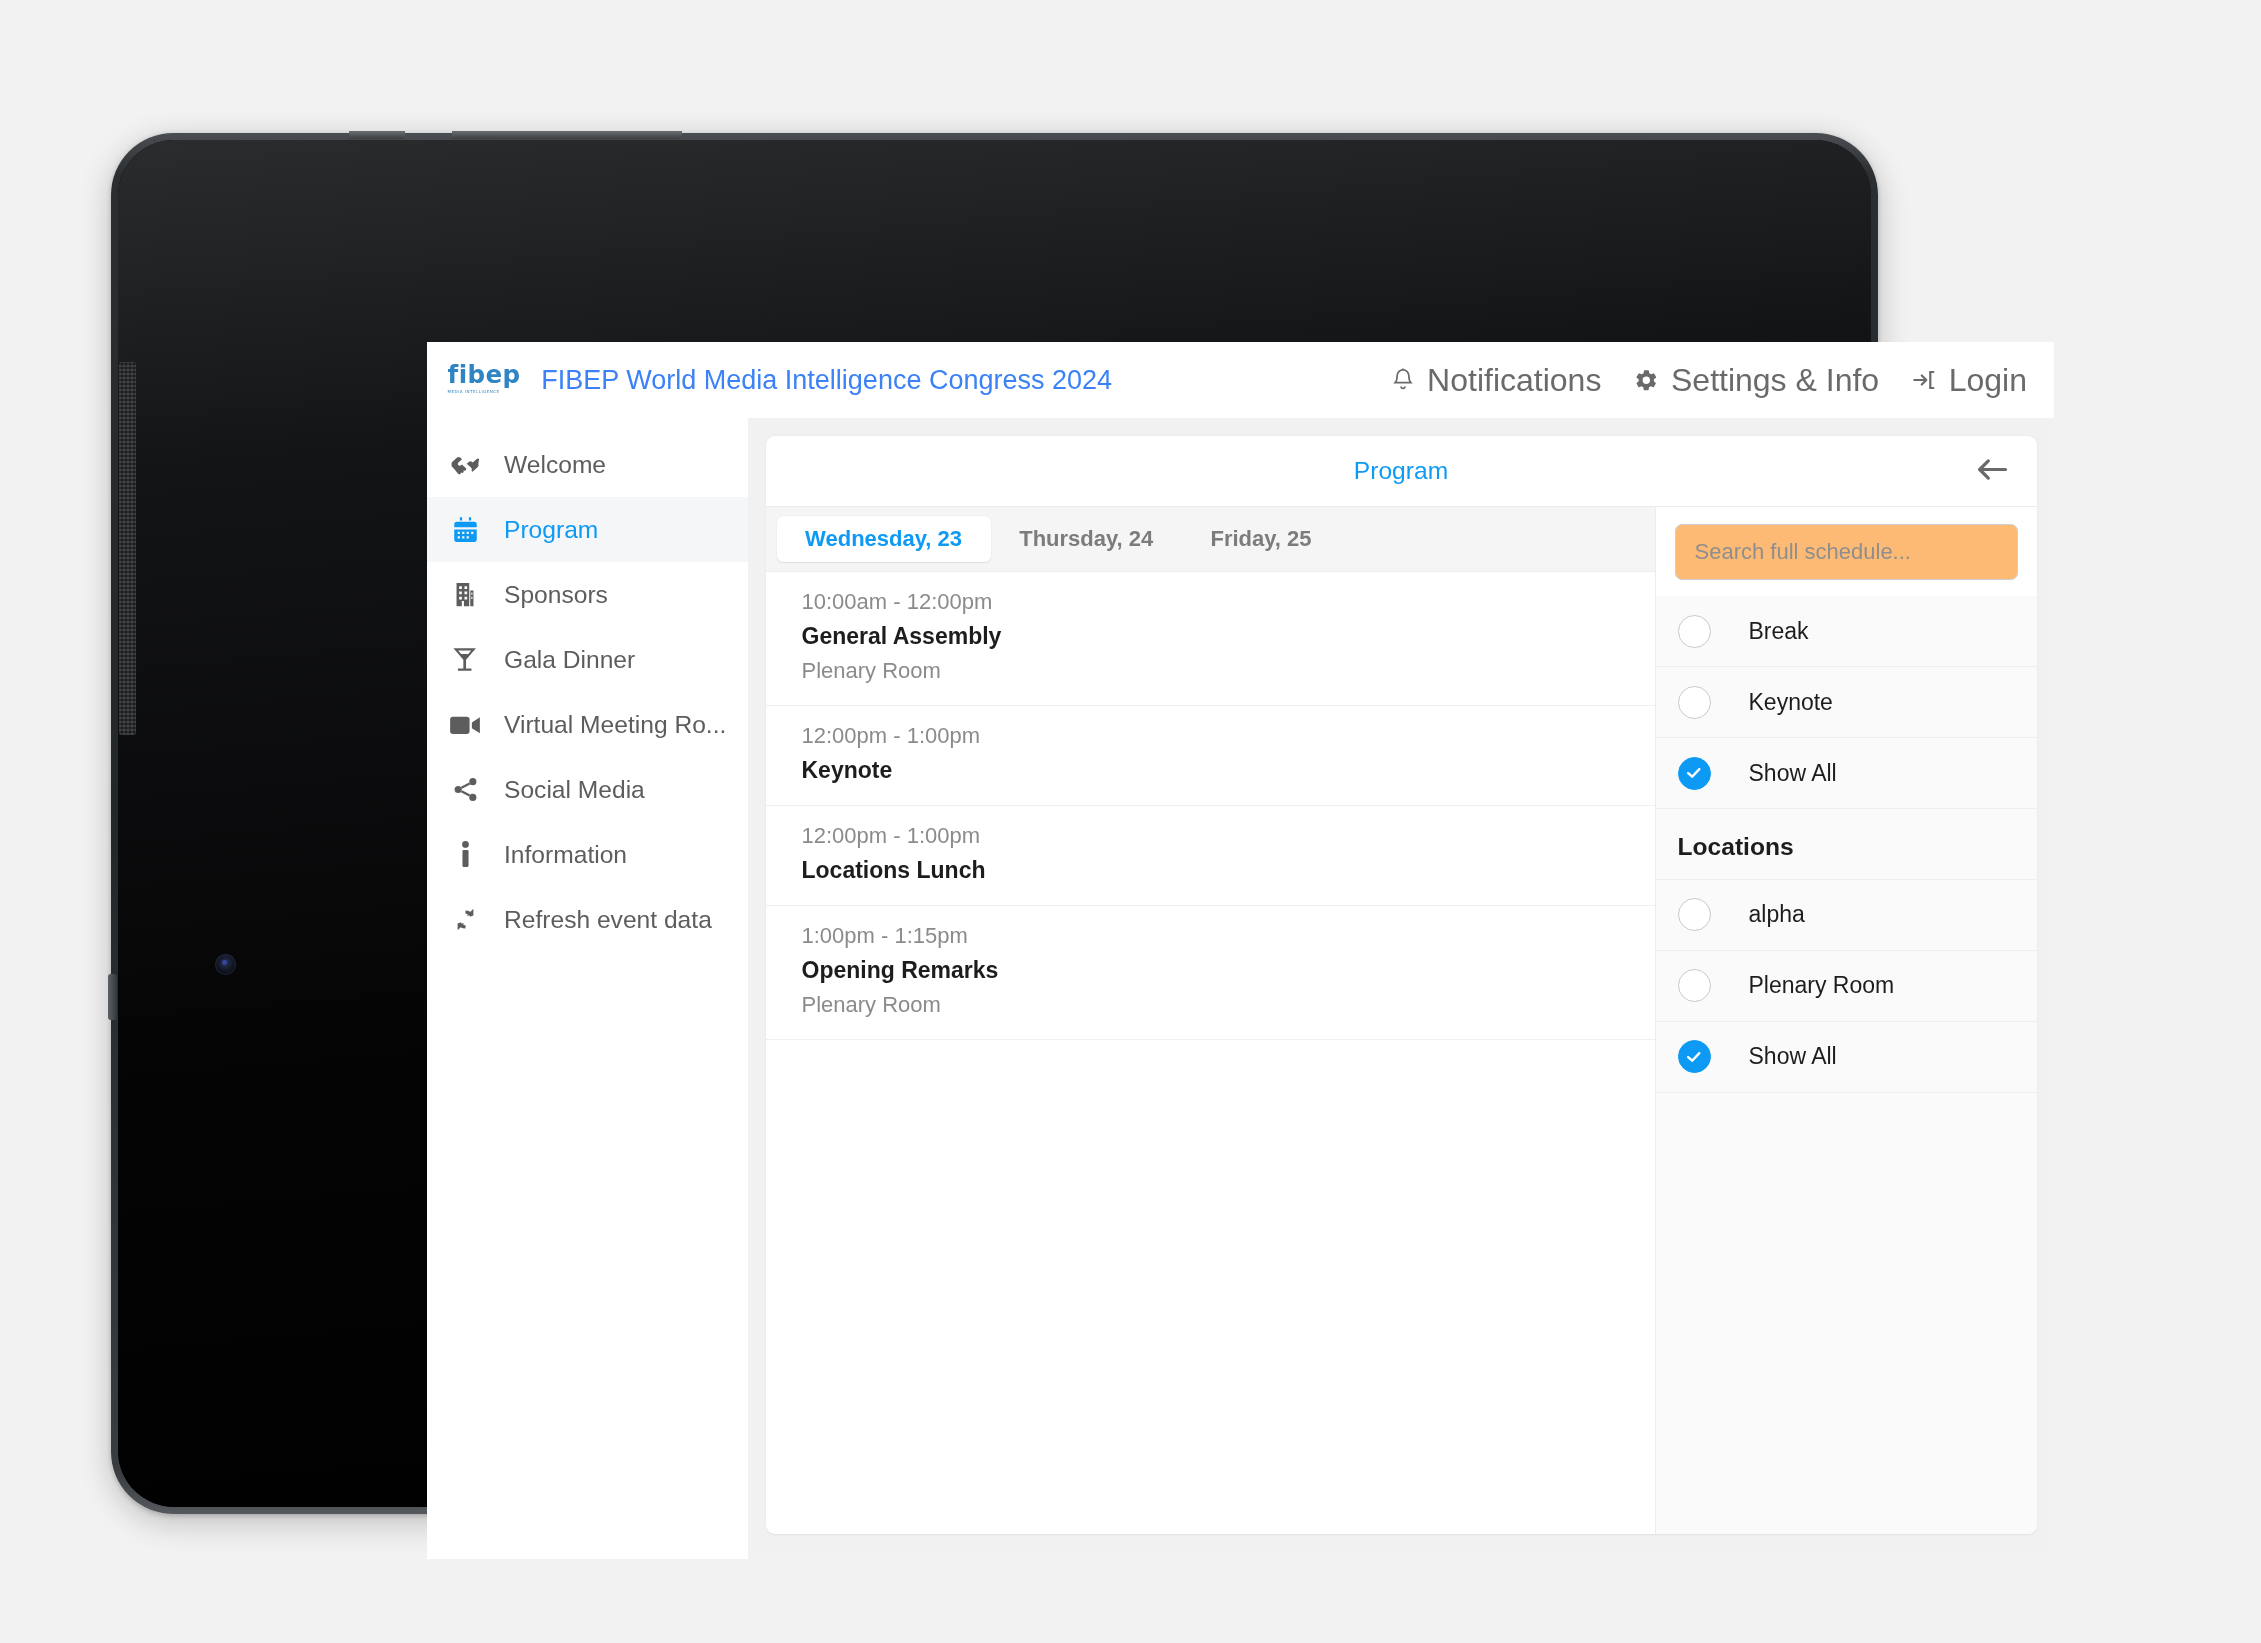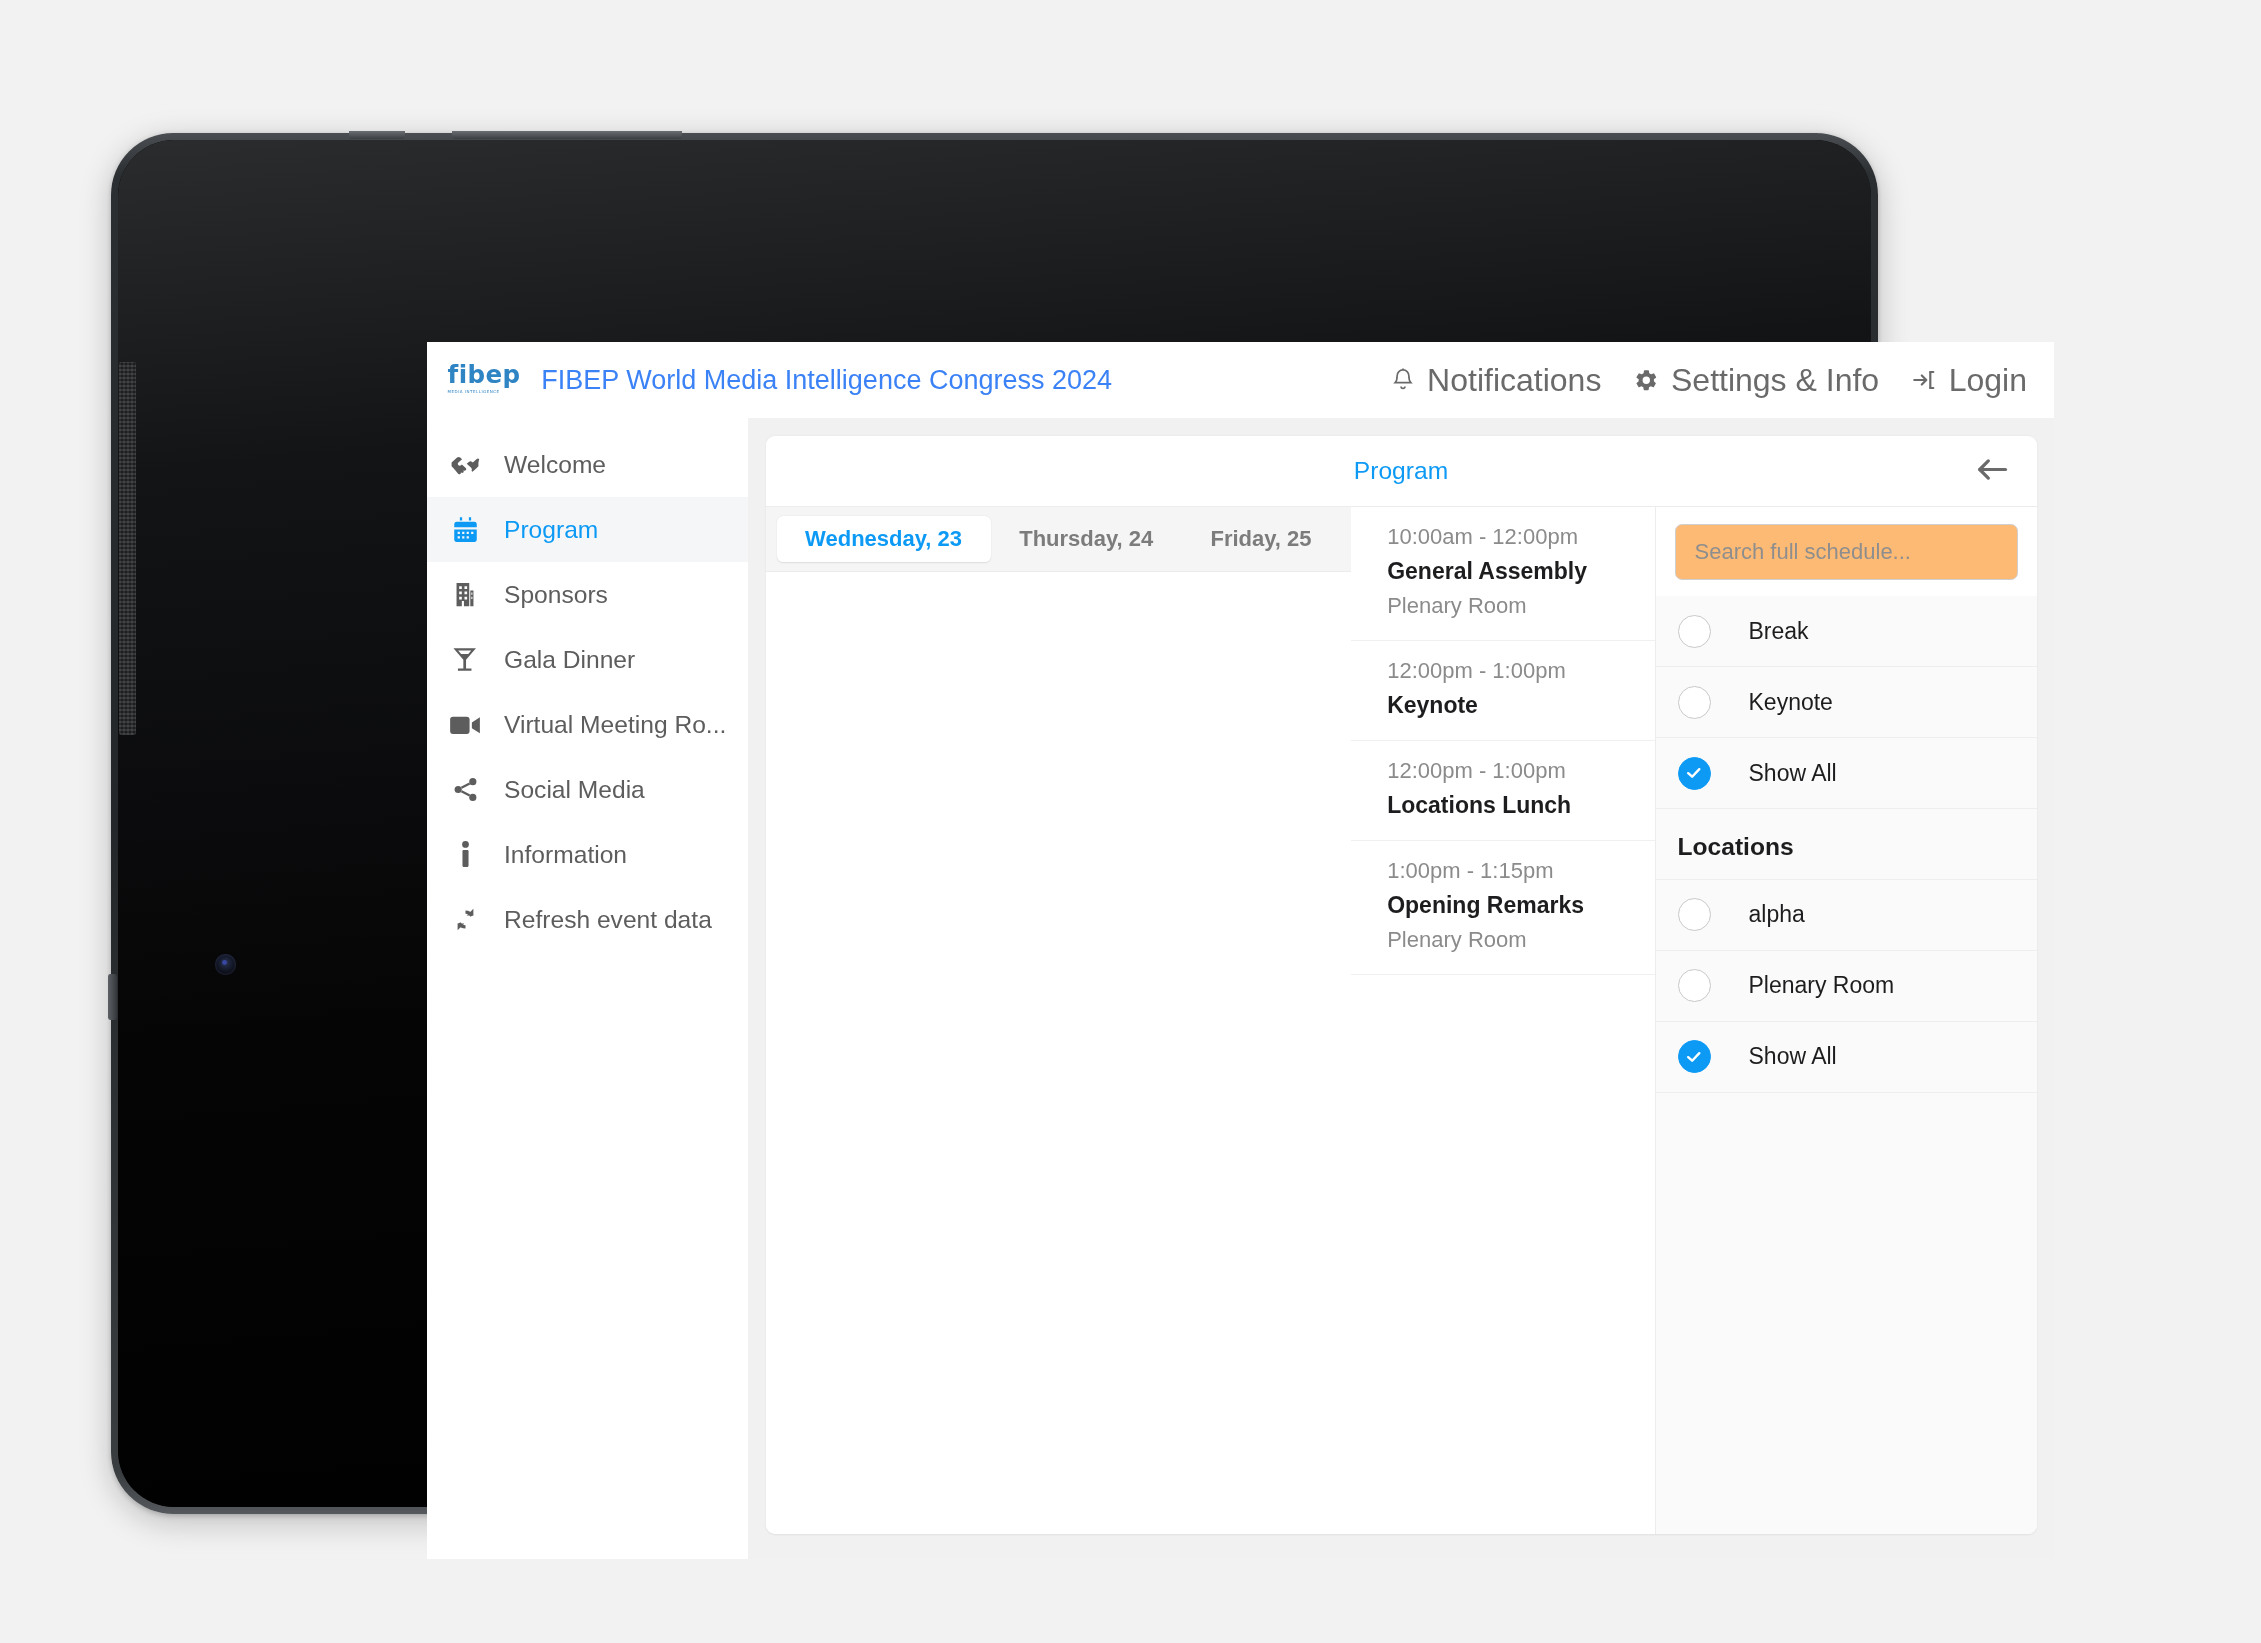--- a/index.html
+++ b/index.html
@@ -161,21 +161,21 @@
   }
   .back-btn {
     margin-left: auto; margin-right: 27px; cursor: pointer;
     display: flex; align-items: center; justify-content: center;
     width: 36px; height: 36px; position: relative; z-index: 2;
   }
 
   .card-main { flex: 1; display: flex; min-height: 0; }
 
   
-  .schedule-col { flex: 1; display: flex; flex-direction: row; min-width: 0; background:#fff; }
+  .schedule-col { flex: 1; display: flex; flex-direction: column; min-width: 0; background:#fff; }
   .tabs {
     display: flex; align-items: center;
     background: #f5f5f6; height: 65px; padding: 0 11px;
     border-bottom: 0.8px solid #ececec;
   }
   .tab {
     font-size: 22px; font-weight: 700; color: #7c7c7c;
     padding: 0 28.6px; height: 46px; line-height: 46px;
     border-radius: 6.3px; cursor: pointer; white-space: nowrap;
   }

